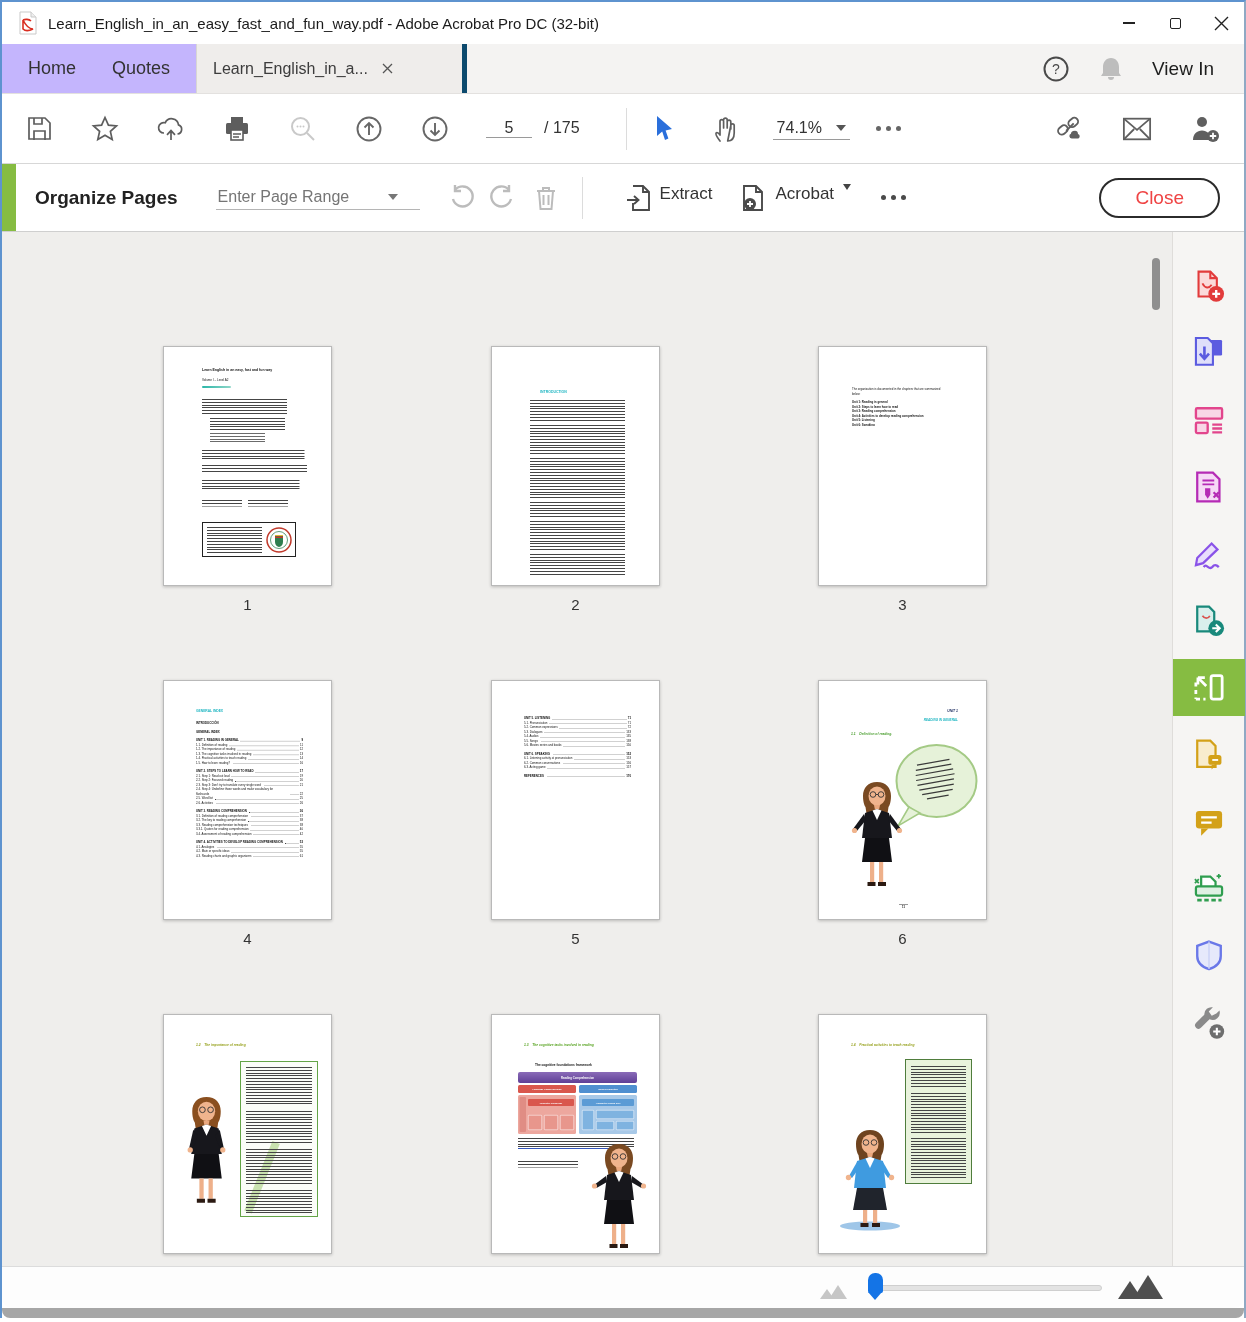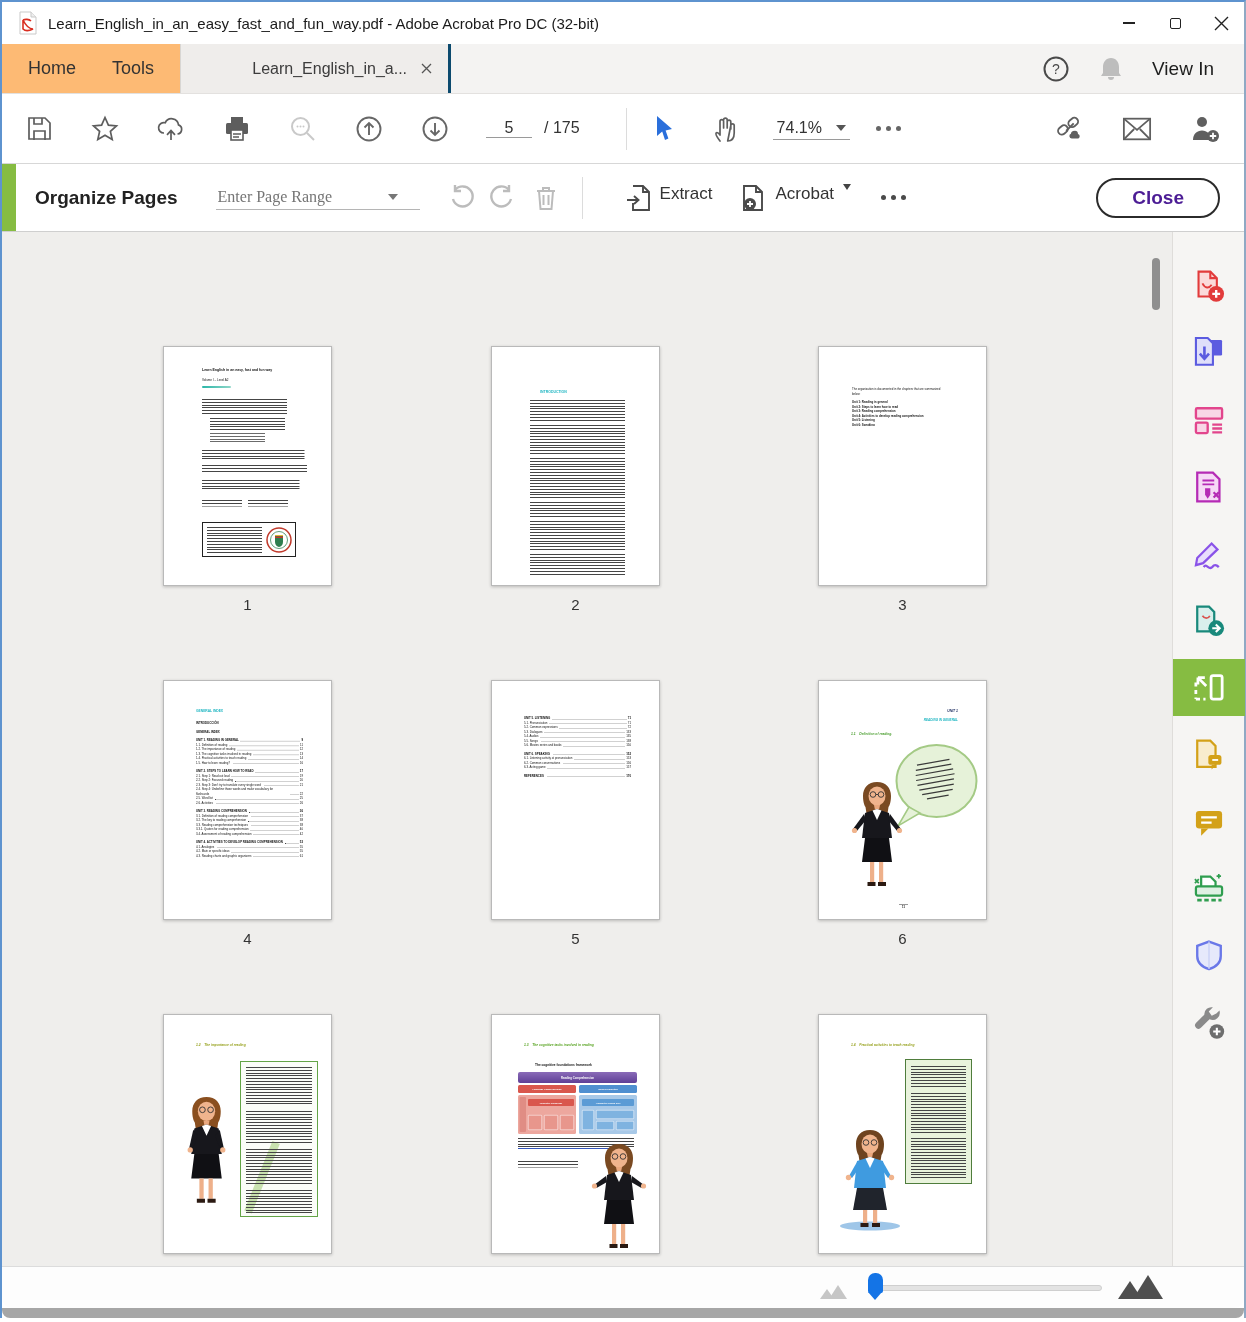--- a/index.html
+++ b/index.html
@@ -14,24 +14,24 @@
   .titletext{font-size:15px;color:#1b1b1b;}
   .wcontrols{margin-left:auto;display:flex;height:100%;}
   .wbtn{width:46px;height:100%;display:flex;align-items:center;justify-content:center;cursor:default;}
   .min-glyph{width:12px;height:2px;background:#222;}
   .max-glyph{width:11px;height:11px;border:1.4px solid #222;border-radius:2px;}
   
   .menubar{height:36px;display:flex;align-items:center;padding-left:14px;gap:26px;background:#fff;}
   .menu-item{font-size:15px;color:#222;}
   
   .tabbar{height:50px;background:#f4f3f2;display:flex;align-items:stretch;border-bottom:1px solid #e3e1df;}
-  .tabgroup{display:flex;align-items:center;background:#fdba74;padding:0 8px;border-right:1px solid #d8d6d3;}
+  .tabgroup{display:flex;align-items:center;background:#c4b5fd;padding:0 8px;border-right:1px solid #d8d6d3;}
   .tab{padding:0 18px;font-size:18px;color:#333;display:flex;align-items:center;height:100%;}
-  .doctab{display:flex;align-items:center;background:#efedeb;border-right:3px solid #0c4a6e;
-    padding:0 16px;gap:14px;min-width:270px;justify-content:flex-end;}
+  .doctab{display:flex;align-items:center;background:#efedeb;border-right:5px solid #0c4a6e;
+    padding:0 16px;gap:14px;min-width:270px;}
   .doctab-label{font-size:16px;color:#3c3c3c;}
   .tabbar-right{margin-left:auto;display:flex;align-items:center;gap:28px;padding-right:30px;}
   .signin{font-size:19px;color:#1d1d1d;}
   
   .toolbar{height:70px;background:#fff;border-bottom:1px solid #d7d7d7;display:flex;align-items:center;padding:0 24px 0 22px;}
   .tb-ico{width:30px;height:30px;display:flex;align-items:center;justify-content:center;margin-right:36px;}
   .pagebox{display:flex;align-items:baseline;margin-right:24px;}
   .pageinput{width:46px;border:none;border-bottom:1px solid #9a9a9a;font-size:16px;color:#333;
     text-align:center;background:transparent;font-family:"Liberation Sans",sans-serif;outline:none;}
   .pagetotal{font-size:16px;color:#333;margin-left:12px;}
@@ -41,27 +41,27 @@
   .caret{width:0;height:0;border-left:5px solid transparent;border-right:5px solid transparent;border-top:6px solid #555;}
   .dots3{display:flex;gap:5px;margin-right:10px;}
   .dots3 i{width:5px;height:5px;border-radius:50%;background:#666;}
   .tb-right{margin-left:auto;display:flex;align-items:center;gap:38px;}
   
   .organizebar{height:68px;background:#fff;border-bottom:1px solid #cfcfcf;display:flex;align-items:center;position:relative;}
   .greenbar{position:absolute;left:0;top:0;bottom:0;width:14px;background:#86bc42;}
   .org-title{margin-left:33px;font-size:19px;font-weight:bold;color:#222;}
   .rangebox{display:flex;align-items:center;border-bottom:1px solid #b5b5b5;margin-left:38px;width:204px;padding:3px 2px;}
   .rangebox input{border:none;outline:none;background:transparent;font-size:16px;color:#444;width:170px;
-    font-family:Liberation Serif, serif;}
+    font-family:Liberation Sans, sans-serif;}
   .rangebox input::placeholder{color:#757575;}
   .org-ico{width:32px;height:32px;display:flex;align-items:center;justify-content:center;}
   .org-group{display:flex;align-items:flex-start;gap:9px;margin-left:28px;}
   .org-label{font-size:17px;color:#333;}
   .closebtn{margin-left:auto;margin-right:24px;border:2px solid #2b2b2b;border-radius:22px;
-    padding:7px 34px;font-size:19px;font-weight:bold;color:#4c1d95;background:#fff;}
+    padding:7px 34px;font-size:19px;font-weight:normal;color:#ef4444;background:#fff;}
   
   .main{flex:1;display:flex;min-height:0;}
   .canvas{position:relative;flex:1;background:#efeeec;overflow:hidden;}
   .scrollthumb{position:absolute;right:12px;top:26px;width:8px;height:52px;border-radius:4px;background:#8f8f8f;}
   .thumb{position:absolute;width:169px;height:240px;background:#fff;border:1px solid #b9b9b9;
     box-shadow:0 1px 3px rgba(0,0,0,.22);overflow:hidden;}
   .tc{width:338px;height:480px;transform:scale(.5);transform-origin:0 0;position:relative;color:#111;}
   .plabel{position:absolute;width:169px;text-align:center;font-size:15px;color:#333;}
   .tx{background:repeating-linear-gradient(to bottom,#454545 0,#454545 2px,transparent 2px,transparent 5.6px);}
   .txl{background:repeating-linear-gradient(to bottom,#6b6b6b 0,#6b6b6b 2px,transparent 2px,transparent 5.6px);}
@@ -114,21 +114,21 @@
             <path d="M1 1l13 13M14 1L1 14" stroke="#222" stroke-width="1.4"></path>
           </svg>
       </div>
     </div>
   </div>
 
 
   <div class="tabbar">
     <div class="tabgroup">
       <span class="tab">Home</span>
-      <span class="tab">Tools</span>
+      <span class="tab">Quotes</span>
     </div>
     <div class="doctab">
       <span class="doctab-label">Learn_English_in_a...</span>
       <svg width="11" height="11" viewBox="0 0 11 11">
           <path d="M1 1l9 9M10 1l-9 9" stroke="#555" stroke-width="1.3"></path>
         </svg>
     </div>
     <div class="tabbar-right">
       <svg width="28" height="28" viewBox="0 0 28 28">
           <circle cx="14" cy="14" r="11.5" fill="none" stroke="#4a4a4a" stroke-width="2"></circle>

